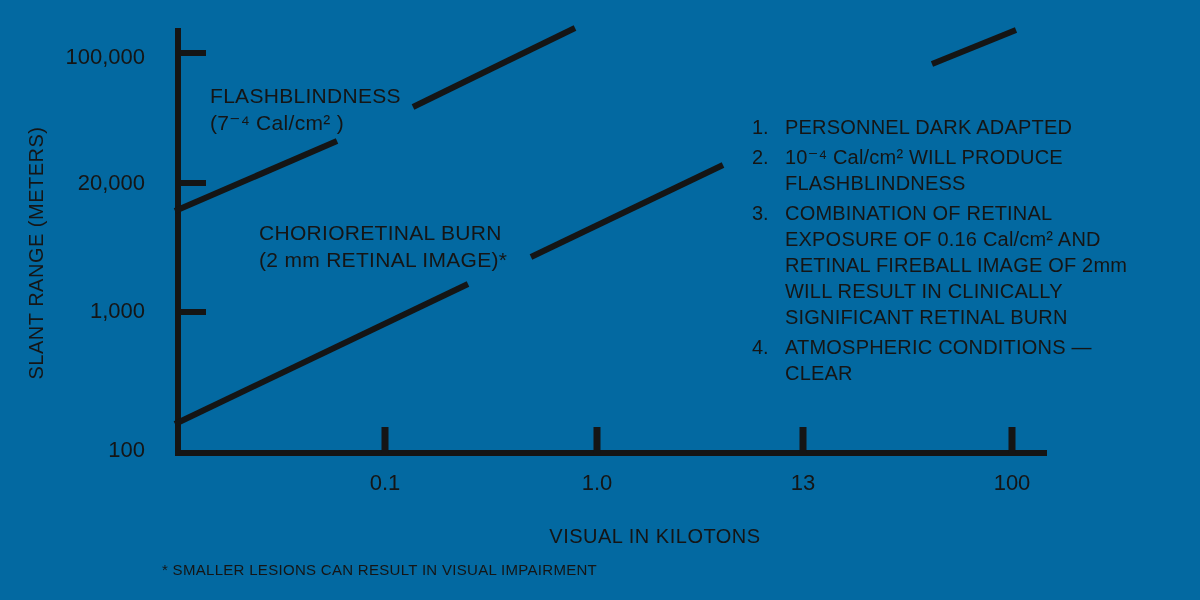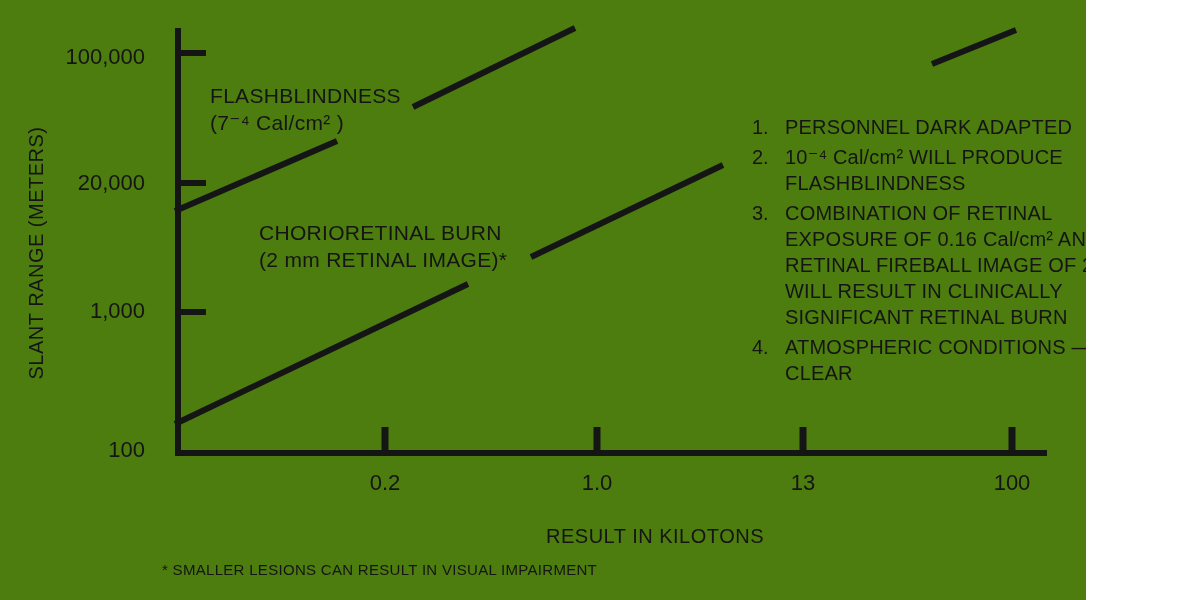--- a/index.html
+++ b/index.html
@@ -1,17 +1,17 @@
 <!DOCTYPE html>
 <html><head>
 <meta charset="utf-8">
 <style>
   html,body{margin:0;padding:0;background:#ffffff;}
   .stage{
-    position:relative;width:1086px;height:600px;background:#4d7c0f;
+    position:relative;width:1200px;height:600px;background:#0369a1;
     font-family:"Liberation Sans","DejaVu Sans",sans-serif;color:#151515;
     overflow:hidden;
   }
   .abs{position:absolute;}
   svg{position:absolute;left:0;top:0;}
   .ytick{width:145px;text-align:right;font-size:22px;line-height:26px;white-space:nowrap;}
   .xtick{width:90px;text-align:center;font-size:22px;line-height:26px;white-space:nowrap;}
   .axis-title{font-size:20px;white-space:nowrap;letter-spacing:0.5px;}
   .y-title{left:36px;top:253px;transform:translate(-50%,-50%) rotate(-90deg);}
   .x-title{left:655px;top:536px;transform:translate(-50%,-50%);}
@@ -49,27 +49,27 @@
     <line x1="531" y1="257" x2="723" y2="165" stroke="#151515" stroke-width="6"></line>
 
     <line x1="932" y1="64" x2="1016" y2="30" stroke="#151515" stroke-width="6"></line>
   </svg>
 
   <div class="abs ytick" style="left:0;top:44px">100,000</div>
   <div class="abs ytick" style="left:0;top:170px">20,000</div>
   <div class="abs ytick" style="left:0;top:298px">1,000</div>
   <div class="abs ytick" style="left:0;top:437px">100</div>
 
-  <div class="abs xtick" style="left:340px;top:470px">0.2</div>
+  <div class="abs xtick" style="left:340px;top:470px">0.1</div>
   <div class="abs xtick" style="left:552px;top:470px">1.0</div>
   <div class="abs xtick" style="left:758px;top:470px">13</div>
   <div class="abs xtick" style="left:967px;top:470px">100</div>
 
   <div class="abs axis-title y-title">SLANT RANGE (METERS)</div>
-  <div class="abs axis-title x-title">RESULT IN KILOTONS</div>
+  <div class="abs axis-title x-title">VISUAL IN KILOTONS</div>
 
   <div class="abs series-label" style="left:210px;top:82px">
     <div>FLASHBLINDNESS</div>
     <div>(7⁻⁴  Cal/cm² )</div>
   </div>
   <div class="abs series-label" style="left:259px;top:219px">
     <div>CHORIORETINAL BURN</div>
     <div>(2 mm RETINAL IMAGE)*</div>
   </div>
 

